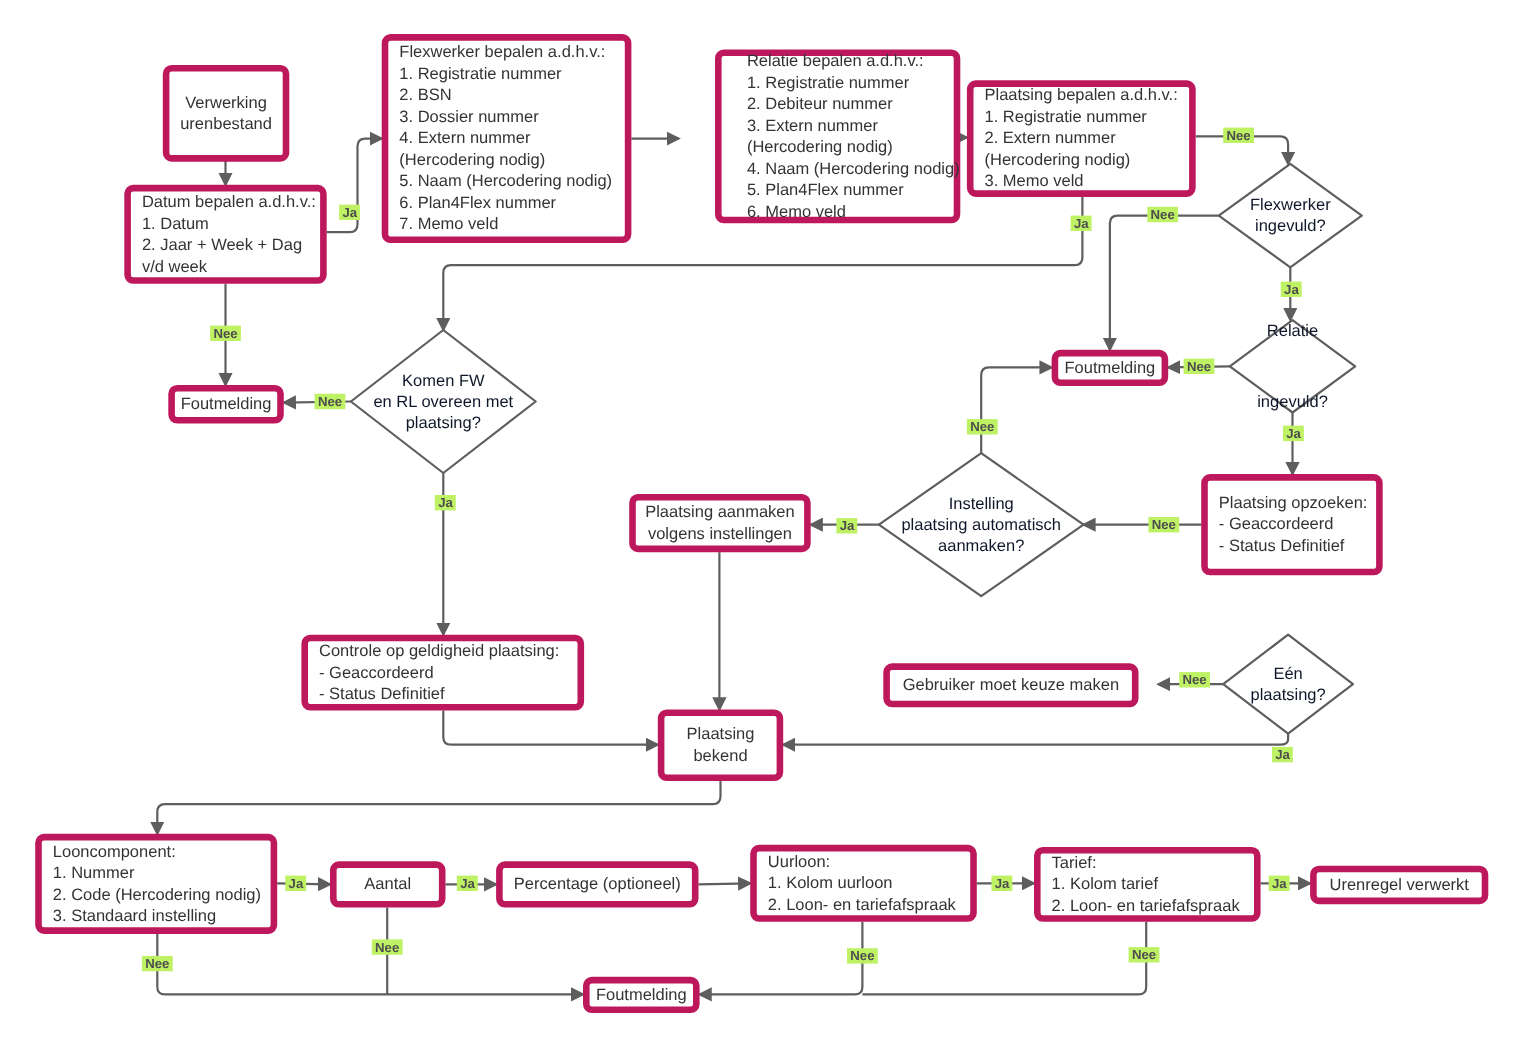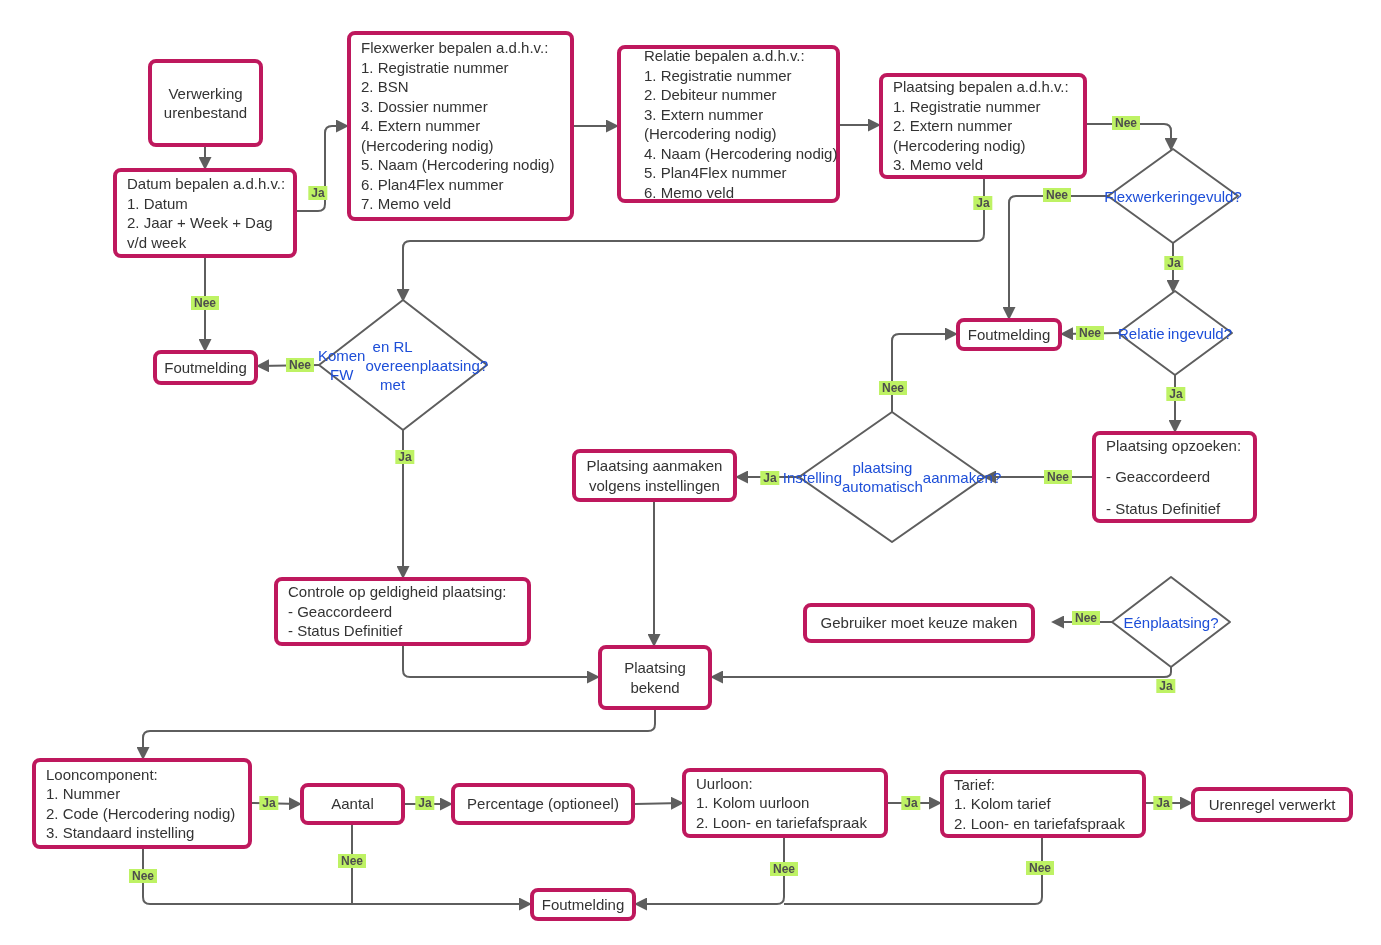--- a/index.html
+++ b/index.html
@@ -17,40 +17,40 @@
   }
   .canvas svg.connectors {
     position: absolute;
     left: 0; top: 0;
     width: 1381px; height: 945px;
   }
   .node-box {
     position: absolute;
     box-sizing: border-box;
     background: #ffffff;
-    border: 4px solid #be185d;
+    border: 6px solid #be185d;
     border-radius: 8px;
     color: #333333;
     font-size: 15px;
     line-height: 19.5px;
     display: flex;
     flex-direction: column;
     justify-content: center;
   }
   .node-box.align-center { align-items: center; text-align: center; padding: 2px 4px; }
   .node-box.align-left   { align-items: flex-start; text-align: left; padding: 2px 8px 2px 10px; }
   .node-box .nline { white-space: nowrap; }
   .dlabel {
     position: absolute;
     display: flex;
-    flex-direction: row;
+    flex-direction: column;
     justify-content: center;
     align-items: center;
     text-align: center;
-    color: #1d4ed8;
+    color: #0f172a;
     font-size: 15px;
     line-height: 19px;
     pointer-events: none;
   }
   .elabel {
     position: absolute;
     transform: translate(-50%, -50%);
     background: #bef264;
     color: #4d4d4d;
     font-size: 12px;
@@ -148,21 +148,21 @@
         <div class="nline">Flexwerker bepalen a.d.h.v.:</div>
         <div class="nline">1. Registratie nummer</div>
         <div class="nline">2. BSN</div>
         <div class="nline">3. Dossier nummer</div>
         <div class="nline">4. Extern nummer</div>
         <div class="nline">(Hercodering nodig)</div>
         <div class="nline">5. Naam (Hercodering nodig)</div>
         <div class="nline">6. Plan4Flex nummer</div>
         <div class="nline">7. Memo veld</div>
       </div>
-      <div class="node-box align-left" style="left: 617px; top: 45px; width: 223px; height: 158px; padding-left: 23px;">
+      <div class="node-box align-left" style="left: 650px; top: 45px; width: 223px; height: 158px; padding-left: 23px;">
         <div class="nline">Relatie bepalen a.d.h.v.:</div>
         <div class="nline">1. Registratie nummer</div>
         <div class="nline">2. Debiteur nummer</div>
         <div class="nline">3. Extern nummer</div>
         <div class="nline">(Hercodering nodig)</div>
         <div class="nline">4. Naam (Hercodering nodig)</div>
         <div class="nline">5. Plan4Flex nummer</div>
         <div class="nline">6. Memo veld</div>
       </div>
       <div class="node-box align-left" style="left: 879px; top: 73px; width: 208px; height: 106px;">
@@ -176,21 +176,21 @@
         <div class="nline">Flexwerker</div>
         <div class="nline">ingevuld?</div>
       </div>
       <div class="dlabel" style="left: 1118px; top: 291px; width: 114px; height: 84px; justify-content: space-between;">
         <div class="nline">Relatie</div>
         <div class="nline">ingevuld?</div>
       </div>
       <div class="node-box align-center" style="left: 956px; top: 318px; width: 106px; height: 33px;">
         <div class="nline">Foutmelding</div>
       </div>
-      <div class="node-box align-left" style="left: 1092px; top: 431px; width: 165px; height: 92px; gap: 12px;">
+      <div class="node-box align-left" style="left: 1092px; top: 431px; width: 165px; height: 92px;">
         <div class="nline">Plaatsing opzoeken:</div>
         <div class="nline">- Geaccordeerd</div>
         <div class="nline">- Status Definitief</div>
       </div>
       <div class="dlabel" style="left: 1112px; top: 577px; width: 118px; height: 90px;">
         <div class="nline">Eén</div>
         <div class="nline">plaatsing?</div>
       </div>
       <div class="node-box align-center" style="left: 803px; top: 603px; width: 232px; height: 40px;">
         <div class="nline">Gebruiker moet keuze maken</div>

